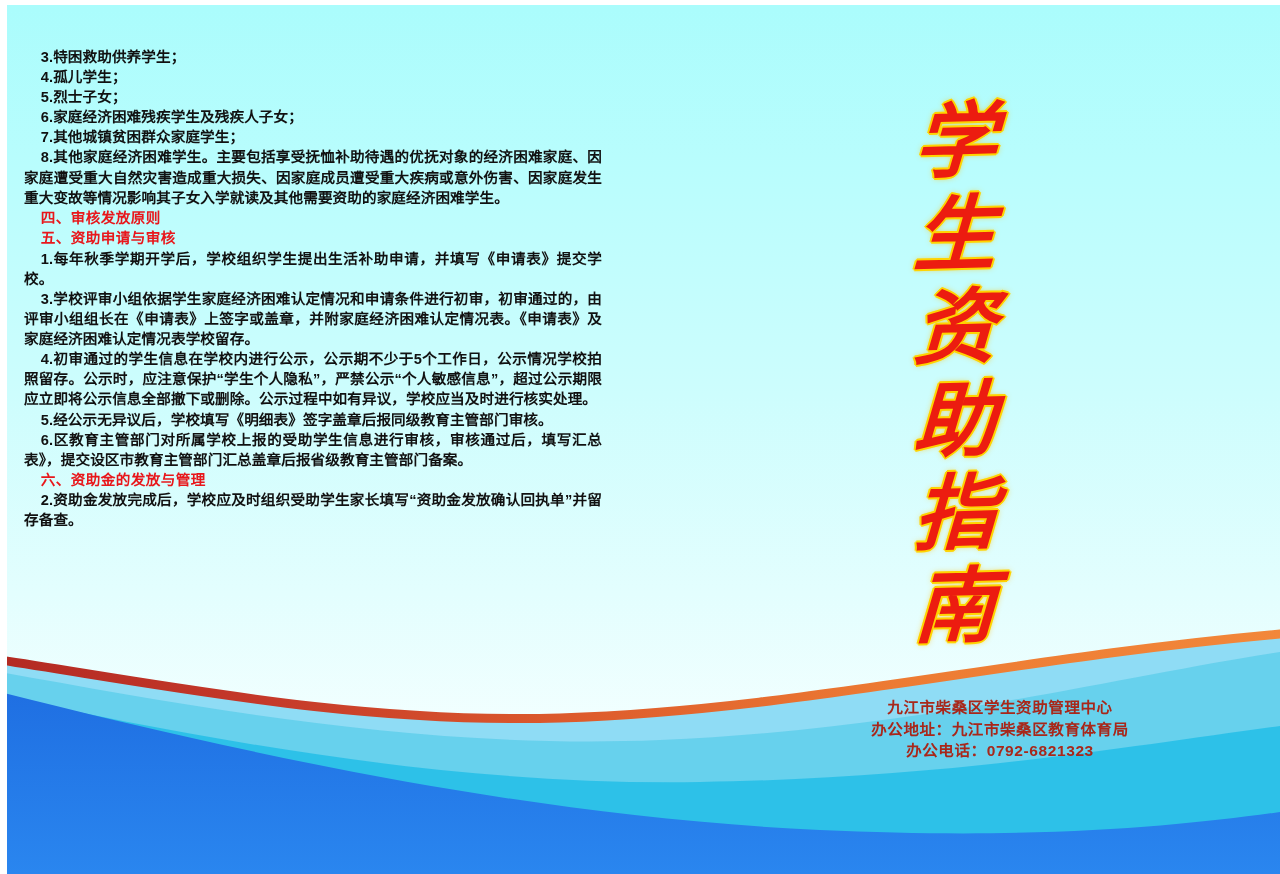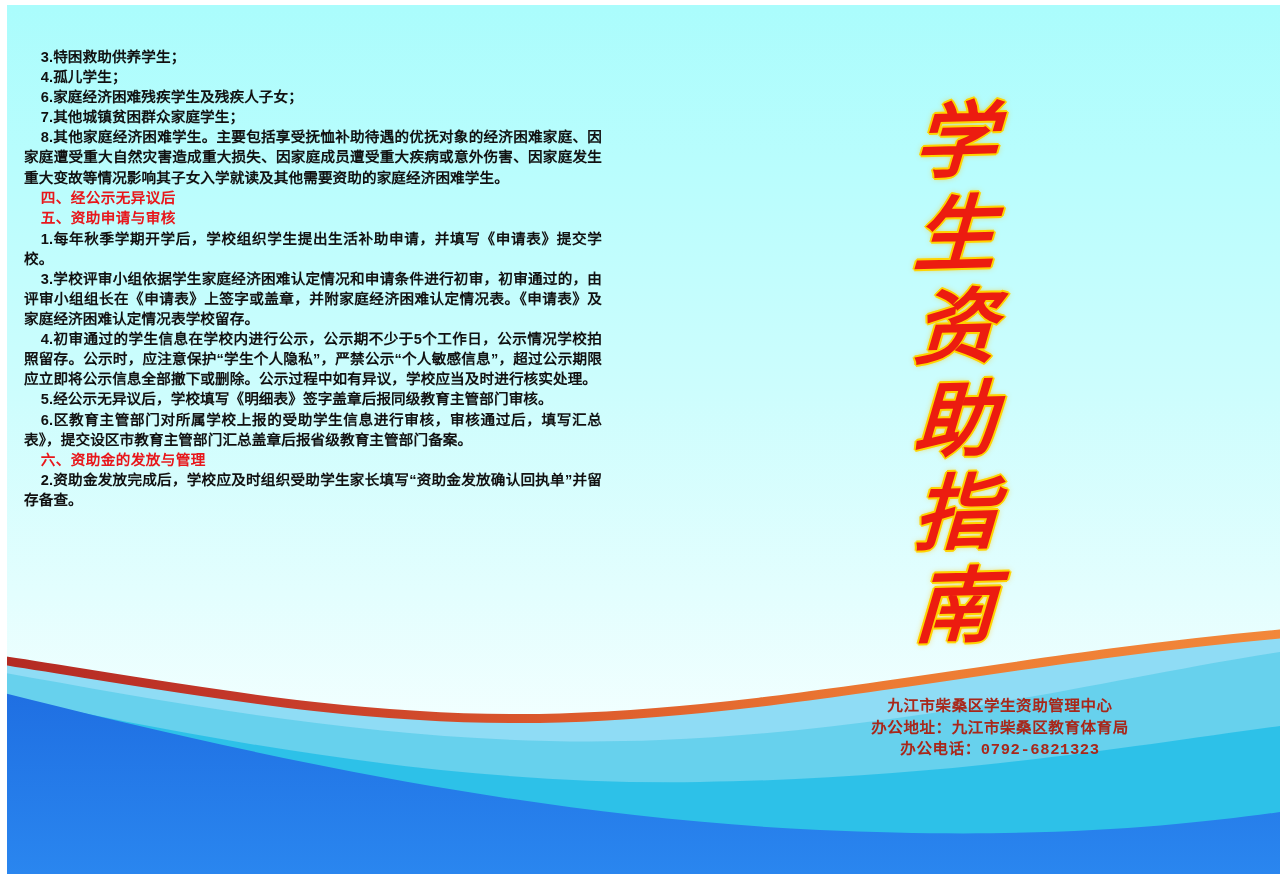--- a/index.html
+++ b/index.html
@@ -118,21 +118,21 @@
     z-index: 25;
     text-align: center;
   }
   .footer-line {
     font-size: 15.5px;
     line-height: 21.5px;
     font-weight: 700;
     color: #a8271a;
     letter-spacing: 0.6px;
     white-space: nowrap;
-    font-family: Liberation Mono, monospace;
+    font-family: Liberation Sans, sans-serif;
   }
 </style>
 </head>
 <body>
 
 <div id="poster">
 
   <div class="waves">
     <svg viewBox="0 0 1280 274" preserveAspectRatio="none" xmlns="http://www.w3.org/2000/svg">
       <defs>
@@ -162,25 +162,26 @@
 
       <path d="M0,274 L0,92 C230,150 520,216 820,230 C1040,240 1180,226 1280,212 L1280,274 Z" fill="url(#deepBlue)"></path>
 
       <path d="M0,60 C170,86 360,124 560,118 C800,110 1010,58 1280,34" fill="none" stroke="url(#lineGrad)" stroke-width="9" stroke-linecap="round"></path>
     </svg>
   </div>
 
   <div class="content">
     <p class="para">3.特困救助供养学生；</p>
     <p class="para">4.孤儿学生；</p>
+    <p class="para">5.烈士子女；</p>
     <p class="para">6.家庭经济困难残疾学生及残疾人子女；</p>
     <p class="para">7.其他城镇贫困群众家庭学生；</p>
     <p class="para">8.其他家庭经济困难学生。主要包括享受抚恤补助待遇的优抚对象的经济困难家庭、因家庭遭受重大自然灾害造成重大损失、因家庭成员遭受重大疾病或意外伤害、因家庭发生重大变故等情况影响其子女入学就读及其他需要资助的家庭经济困难学生。</p>
 
-    <h2 class="heading">四、经公示无异议后</h2>
+    <h2 class="heading">四、审核发放原则</h2>
 
     <h2 class="heading">五、资助申请与审核</h2>
     <p class="para">1.每年秋季学期开学后，学校组织学生提出生活补助申请，并填写《申请表》提交学校。</p>
     <p class="para">3.学校评审小组依据学生家庭经济困难认定情况和申请条件进行初审，初审通过的，由评审小组组长在《申请表》上签字或盖章，并附家庭经济困难认定情况表。《申请表》及家庭经济困难认定情况表学校留存。</p>
     <p class="para">4.初审通过的学生信息在学校内进行公示，公示期不少于5个工作日，公示情况学校拍照留存。公示时，应注意保护“学生个人隐私”，严禁公示“个人敏感信息”，超过公示期限应立即将公示信息全部撤下或删除。公示过程中如有异议，学校应当及时进行核实处理。</p>
     <p class="para">5.经公示无异议后，学校填写《明细表》签字盖章后报同级教育主管部门审核。</p>
     <p class="para">6.区教育主管部门对所属学校上报的受助学生信息进行审核，审核通过后，填写汇总表》，提交设区市教育主管部门汇总盖章后报省级教育主管部门备案。</p>
 
     <h2 class="heading">六、资助金的发放与管理</h2>
     <p class="para">2.资助金发放完成后，学校应及时组织受助学生家长填写“资助金发放确认回执单”并留存备查。</p>

